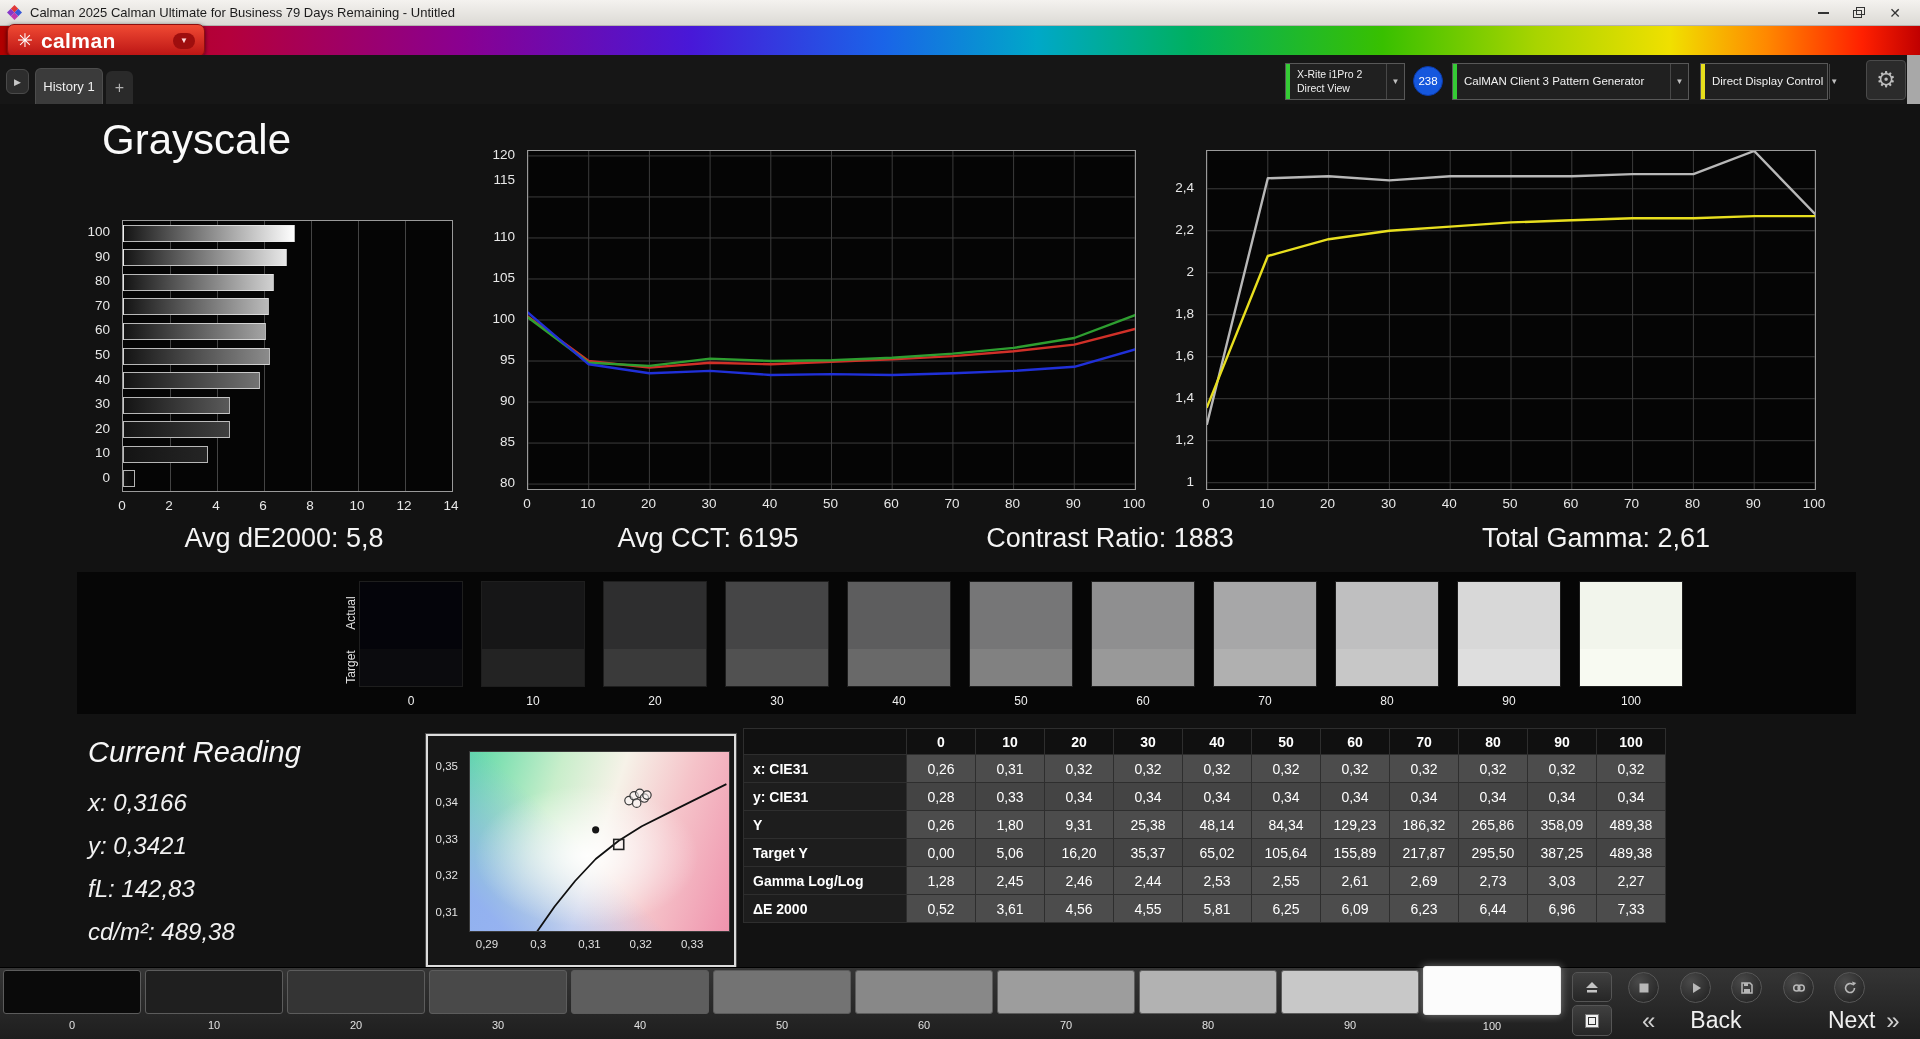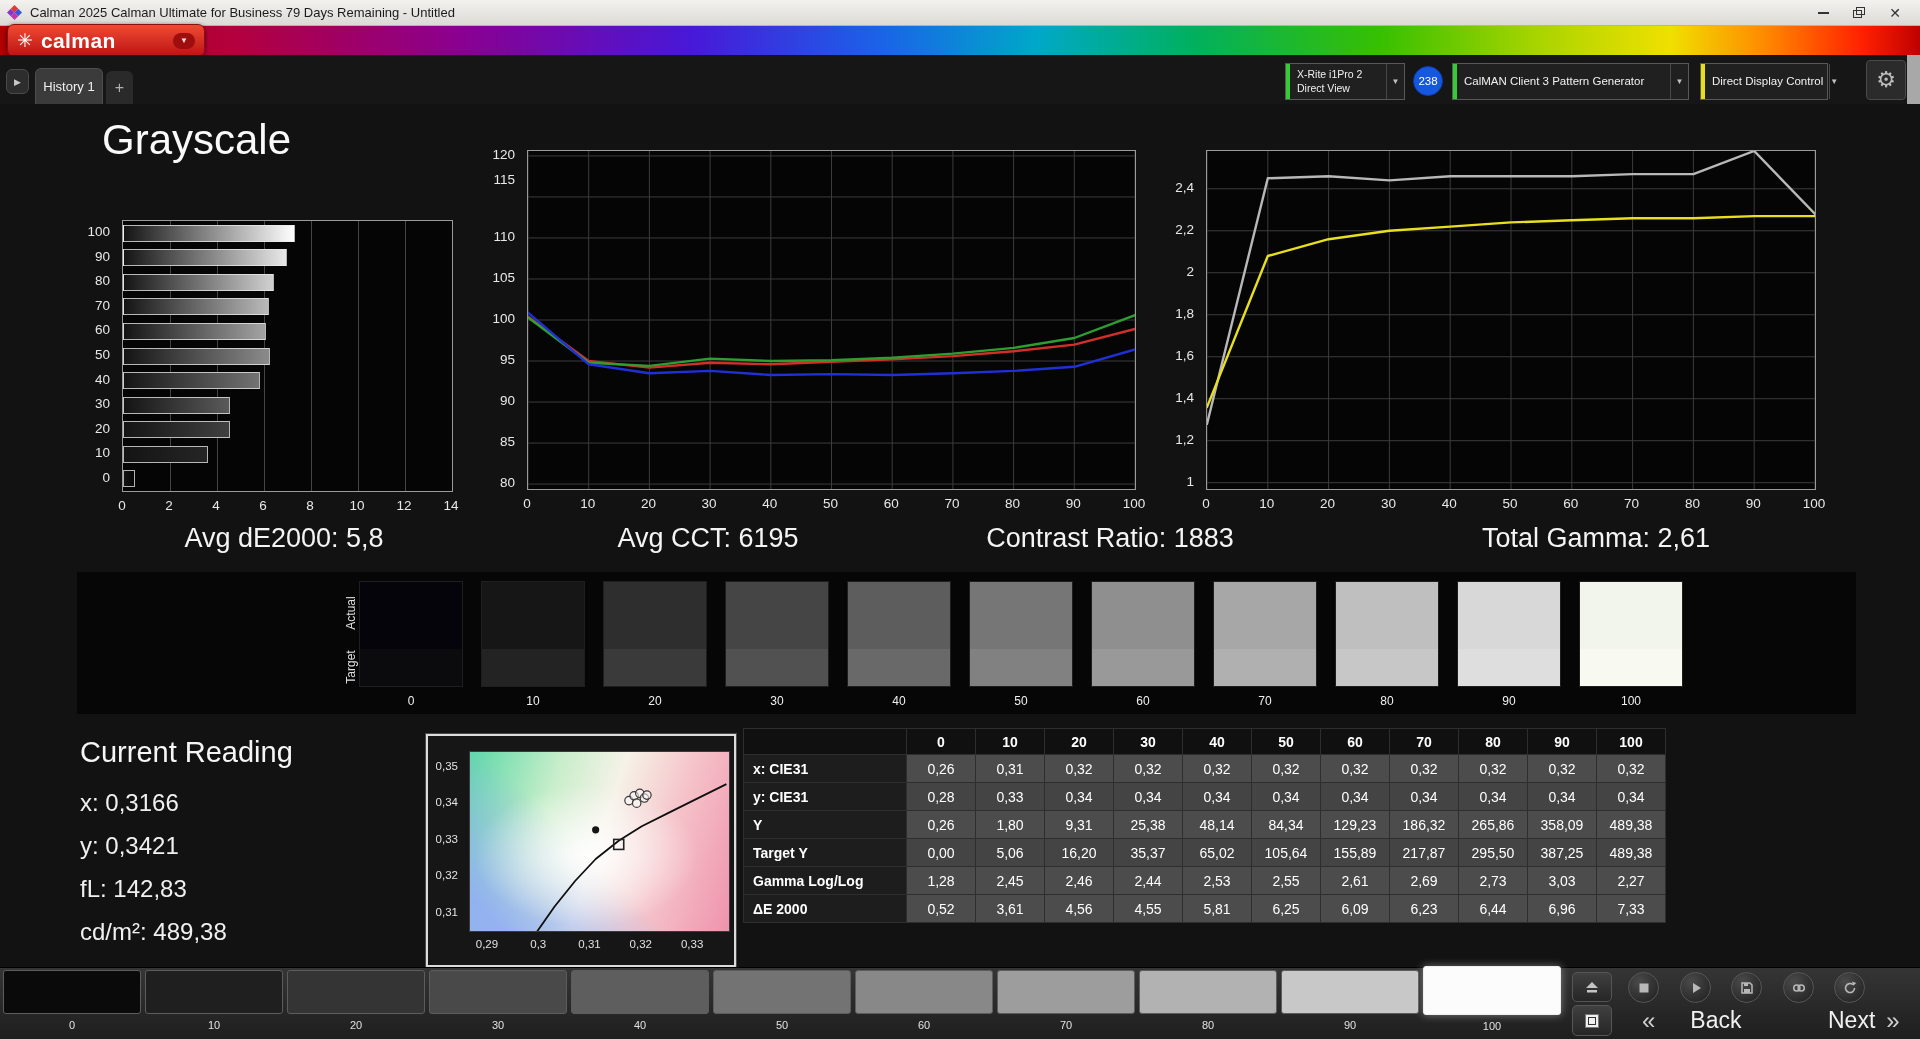--- a/index.html
+++ b/index.html
@@ -79,21 +79,21 @@
   .swatch-strip{position:absolute;left:77px;top:468px;width:1779px;height:142px;background:#060606;}
   .strip-rowlabel{position:absolute;left:250px;width:48px;text-align:center;transform:rotate(-90deg);font-size:12px;color:#e0e0e0;}
   .rl-actual{top:34px;} .rl-target{top:88px;}
   .sw-row{position:absolute;left:282px;top:9px;display:flex;gap:18px;}
   .sw-cell{width:104px;}
   .sw-box{height:106px;border:1px solid #1e1e1e;}
   .sw-a{height:67px;} .sw-t{height:37px;}
   .sw-label{margin-top:7px;text-align:center;font-size:12px;color:#f0f0f0;}
 
   
-  .current-reading{position:absolute;left:80px;top:632px;}
+  .current-reading{position:absolute;left:88px;top:632px;font-style:italic;}
   .cr-title{font-size:29px;color:#f6f6f6;font-weight:400;margin-bottom:12px;}
   .cr-line{font-size:24px;color:#f0f0f0;line-height:43px;}
 
   
   .cie-panel{position:absolute;left:426px;top:630px;width:310px;height:233px;background:#161616;border:2px solid #dcdcdc;box-shadow:0 0 0 1px #4a4a4a;}
   .cie-plot{position:absolute;left:41px;top:15px;width:261px;height:181px;border:1px solid #3a3a3a;
     background:
       radial-gradient(60% 55% at 45% 58%, rgba(255,255,255,.92), rgba(255,255,255,0) 72%),
       linear-gradient(225deg, rgba(145,172,245,0) 55%, rgba(145,172,245,.9) 92%),
       linear-gradient(108deg,#5cd9a6 0%,#c9eecb 30%,#f6f2e8 50%,#f5c3c9 72%,#ef93ad 100%);}

